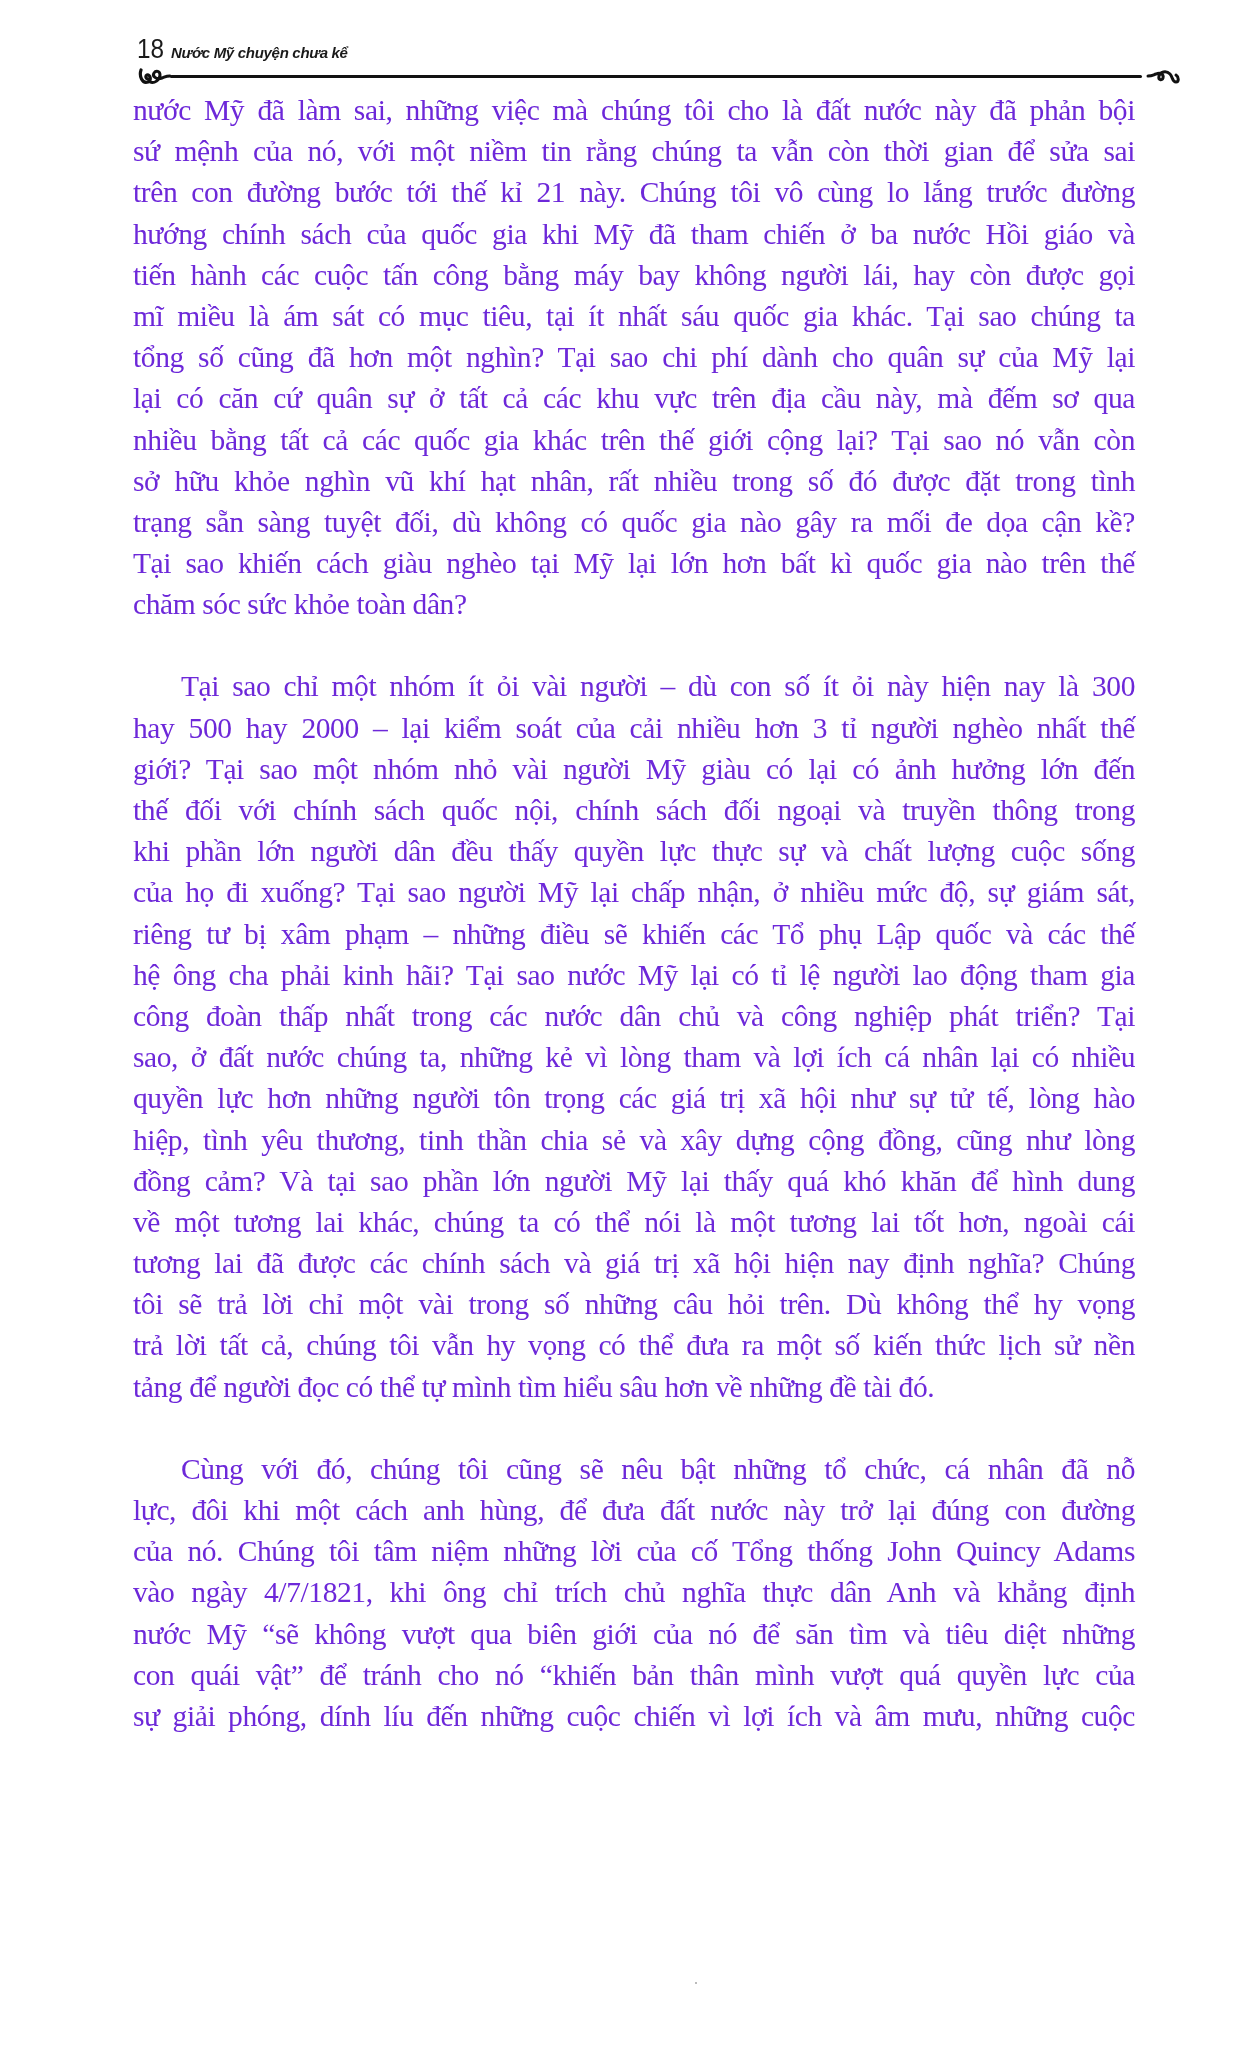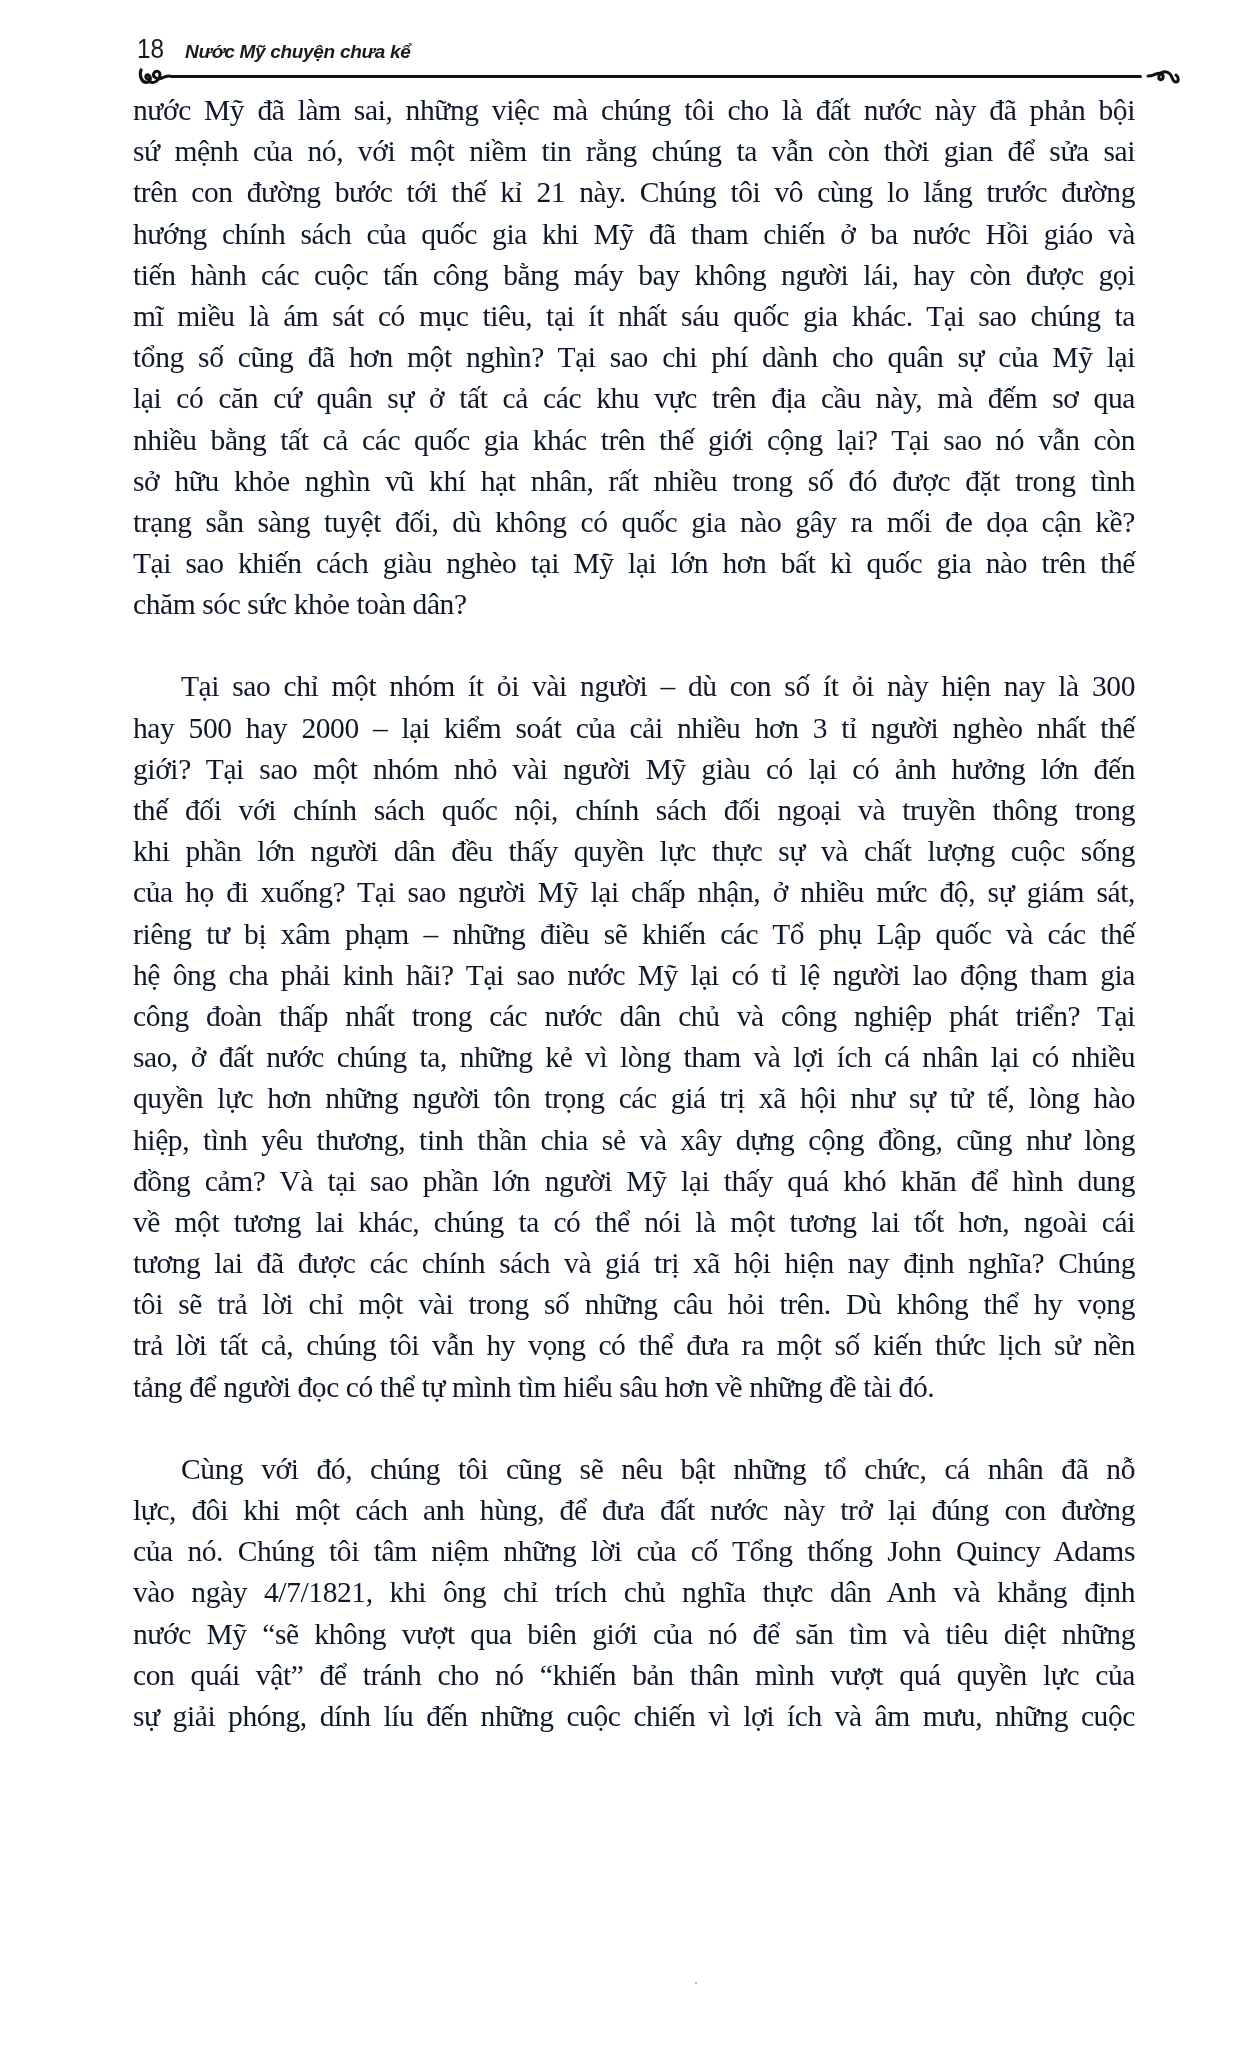--- a/index.html
+++ b/index.html
@@ -13,34 +13,34 @@
       position: relative;
       overflow: hidden;
       color: #1a1a1a;
     }
     .running-head {
       position: absolute;
       left: 137px;
       top: 34px;
       display: flex;
       align-items: baseline;
-      gap: 18px;
+      gap: 4px;
     }
     .page-number {
       font-family: "Liberation Sans", sans-serif;
       font-size: 27px;
       color: #1a1a1a;
       transform: scaleX(0.9);
       transform-origin: left;
     }
     .book-title {
       font-family: "Liberation Sans", sans-serif;
       font-style: italic;
       font-weight: bold;
-      font-size: 19px;
+      font-size: 15px;
       color: #1a1a1a;
       letter-spacing: -0.3px;
     }
     .rule {
       position: absolute;
       left: 140px;
       top: 66px;
       width: 1040px;
       height: 20px;
     }
@@ -62,21 +62,21 @@
     .ornament-left { left: -2px; }
     .ornament-right { right: 0; }
     .text-block {
       position: absolute;
       left: 133px;
       top: 90px;
       width: 1002px;
       font-family: "Liberation Serif", serif;
       font-size: 29.5px;
       line-height: 41.2px;
-      color: #0f172a;
+      color: #6d28d9;
     }
     .line {
       white-space: nowrap;
       text-align: justify;
       text-align-last: justify;
       height: 41.2px;
       display: block;
       letter-spacing: -0.4px;
     }
     .line.last {

